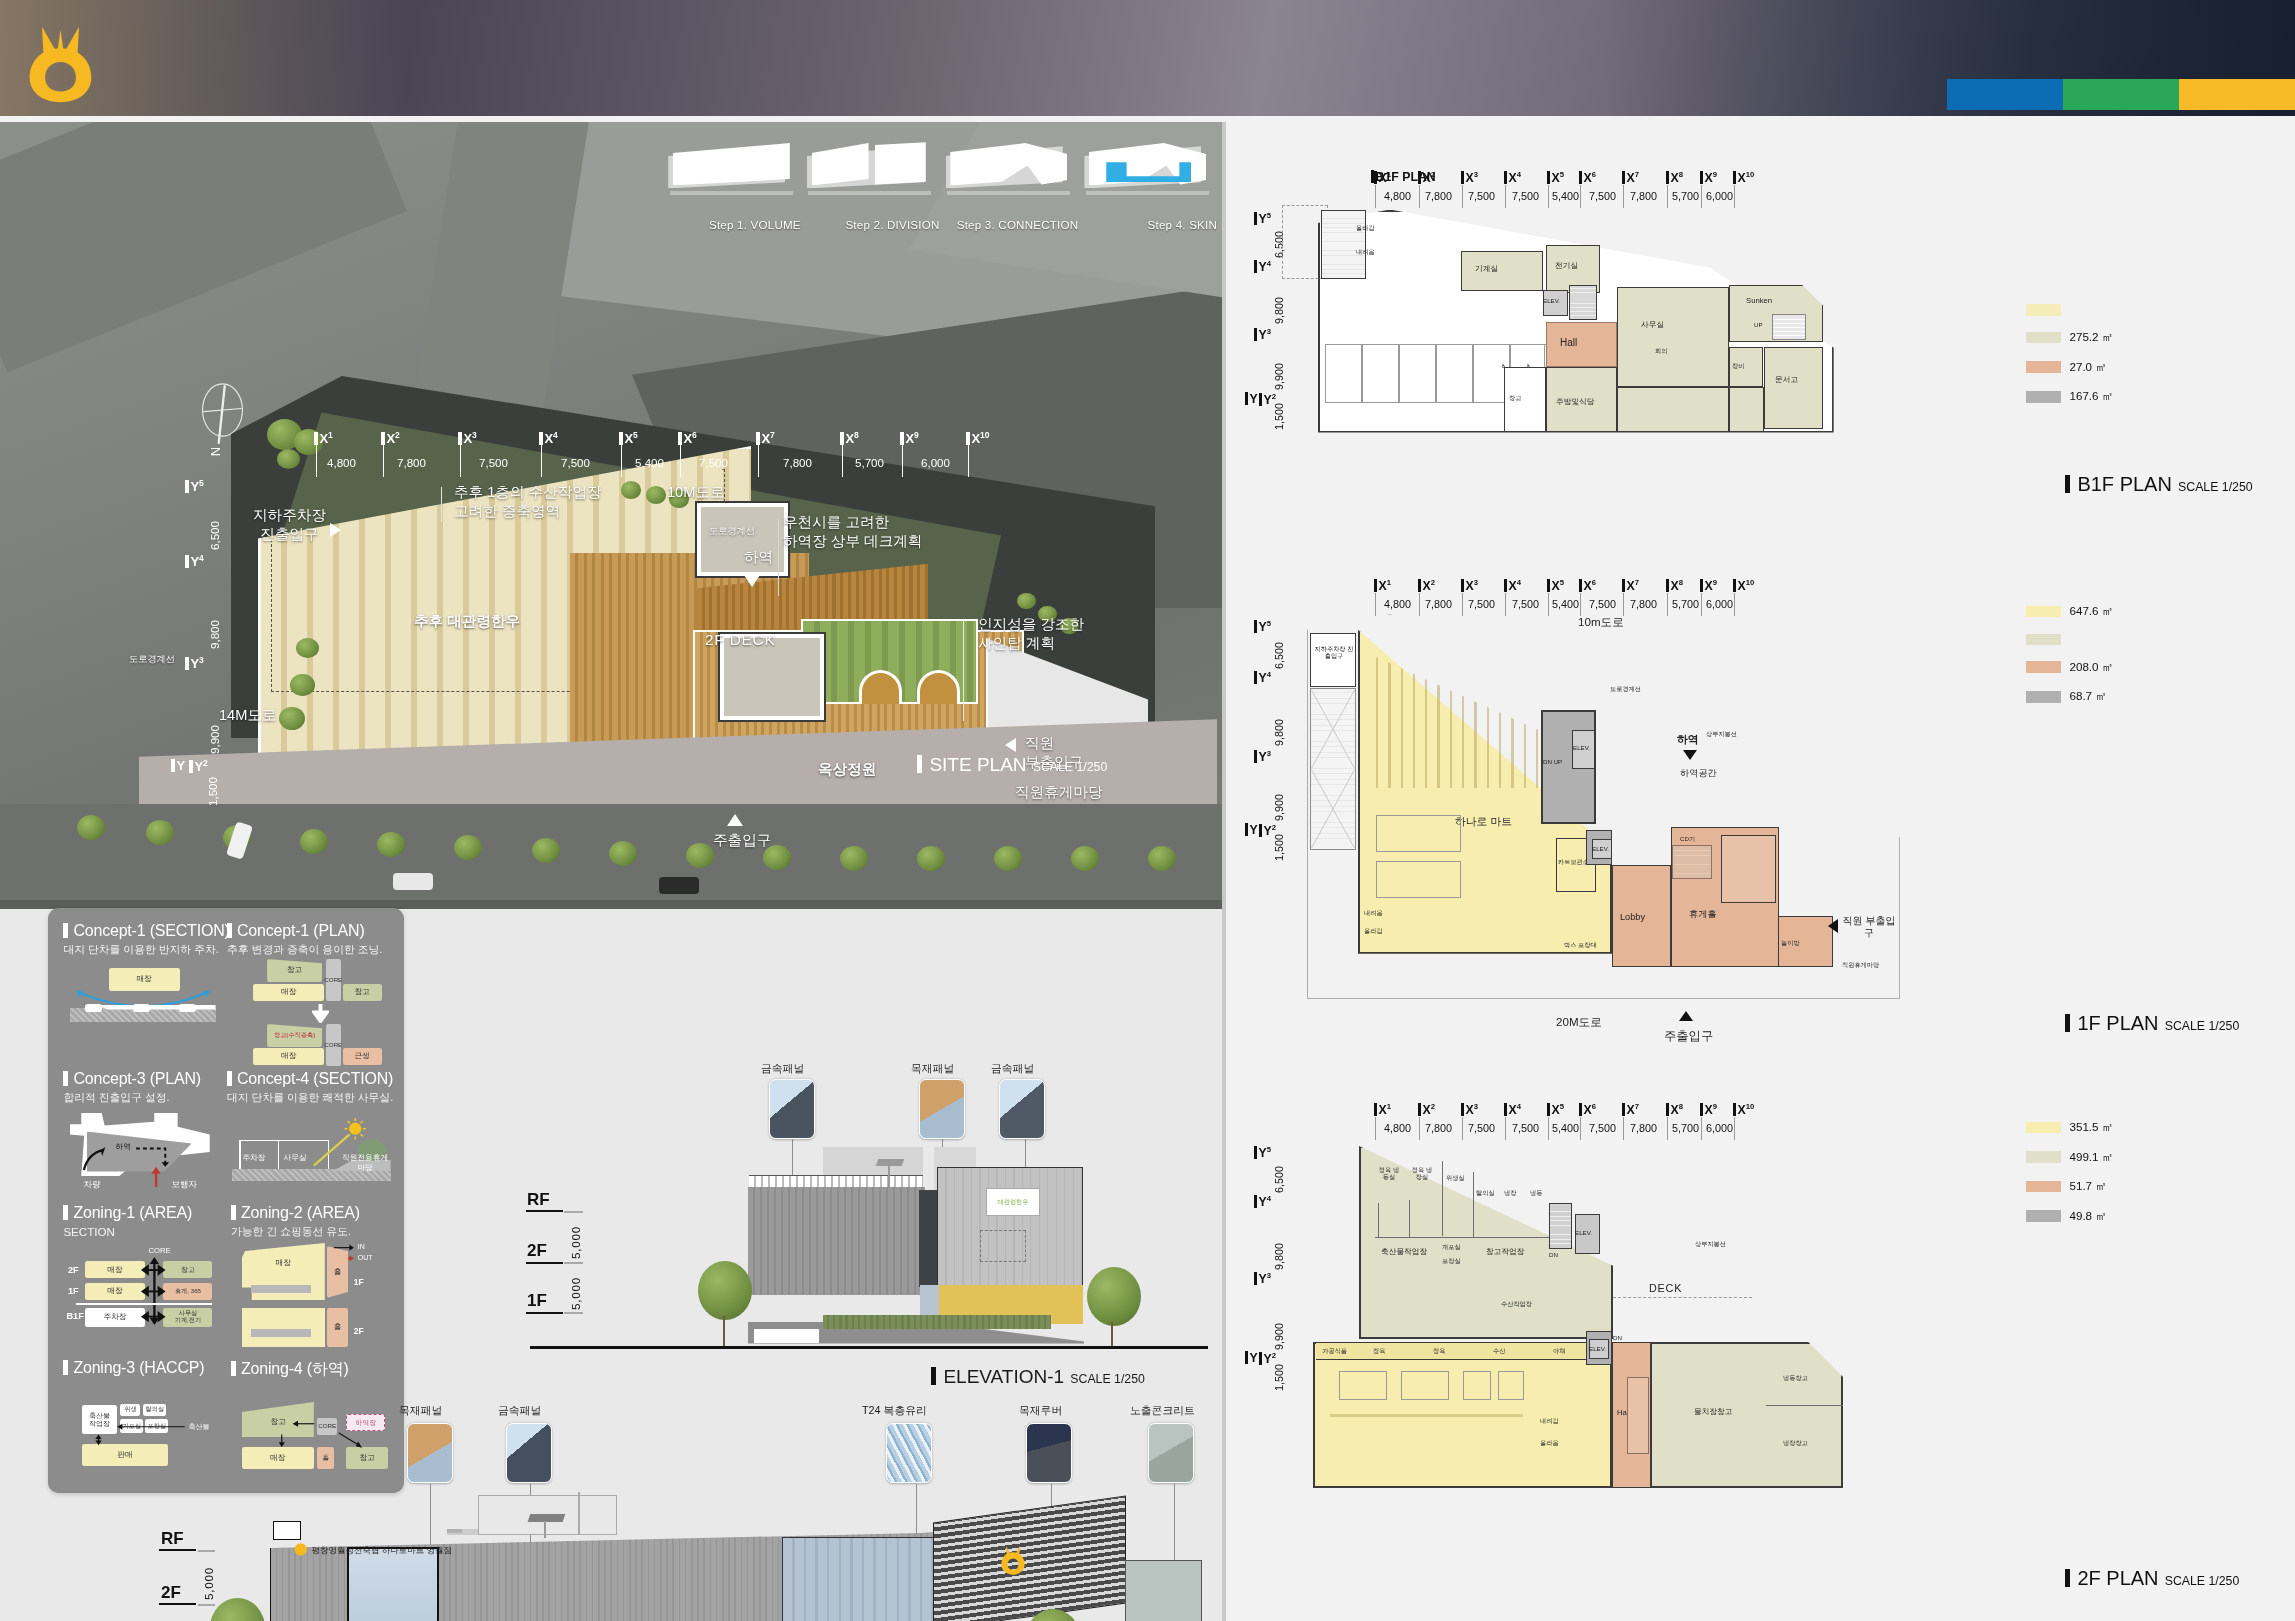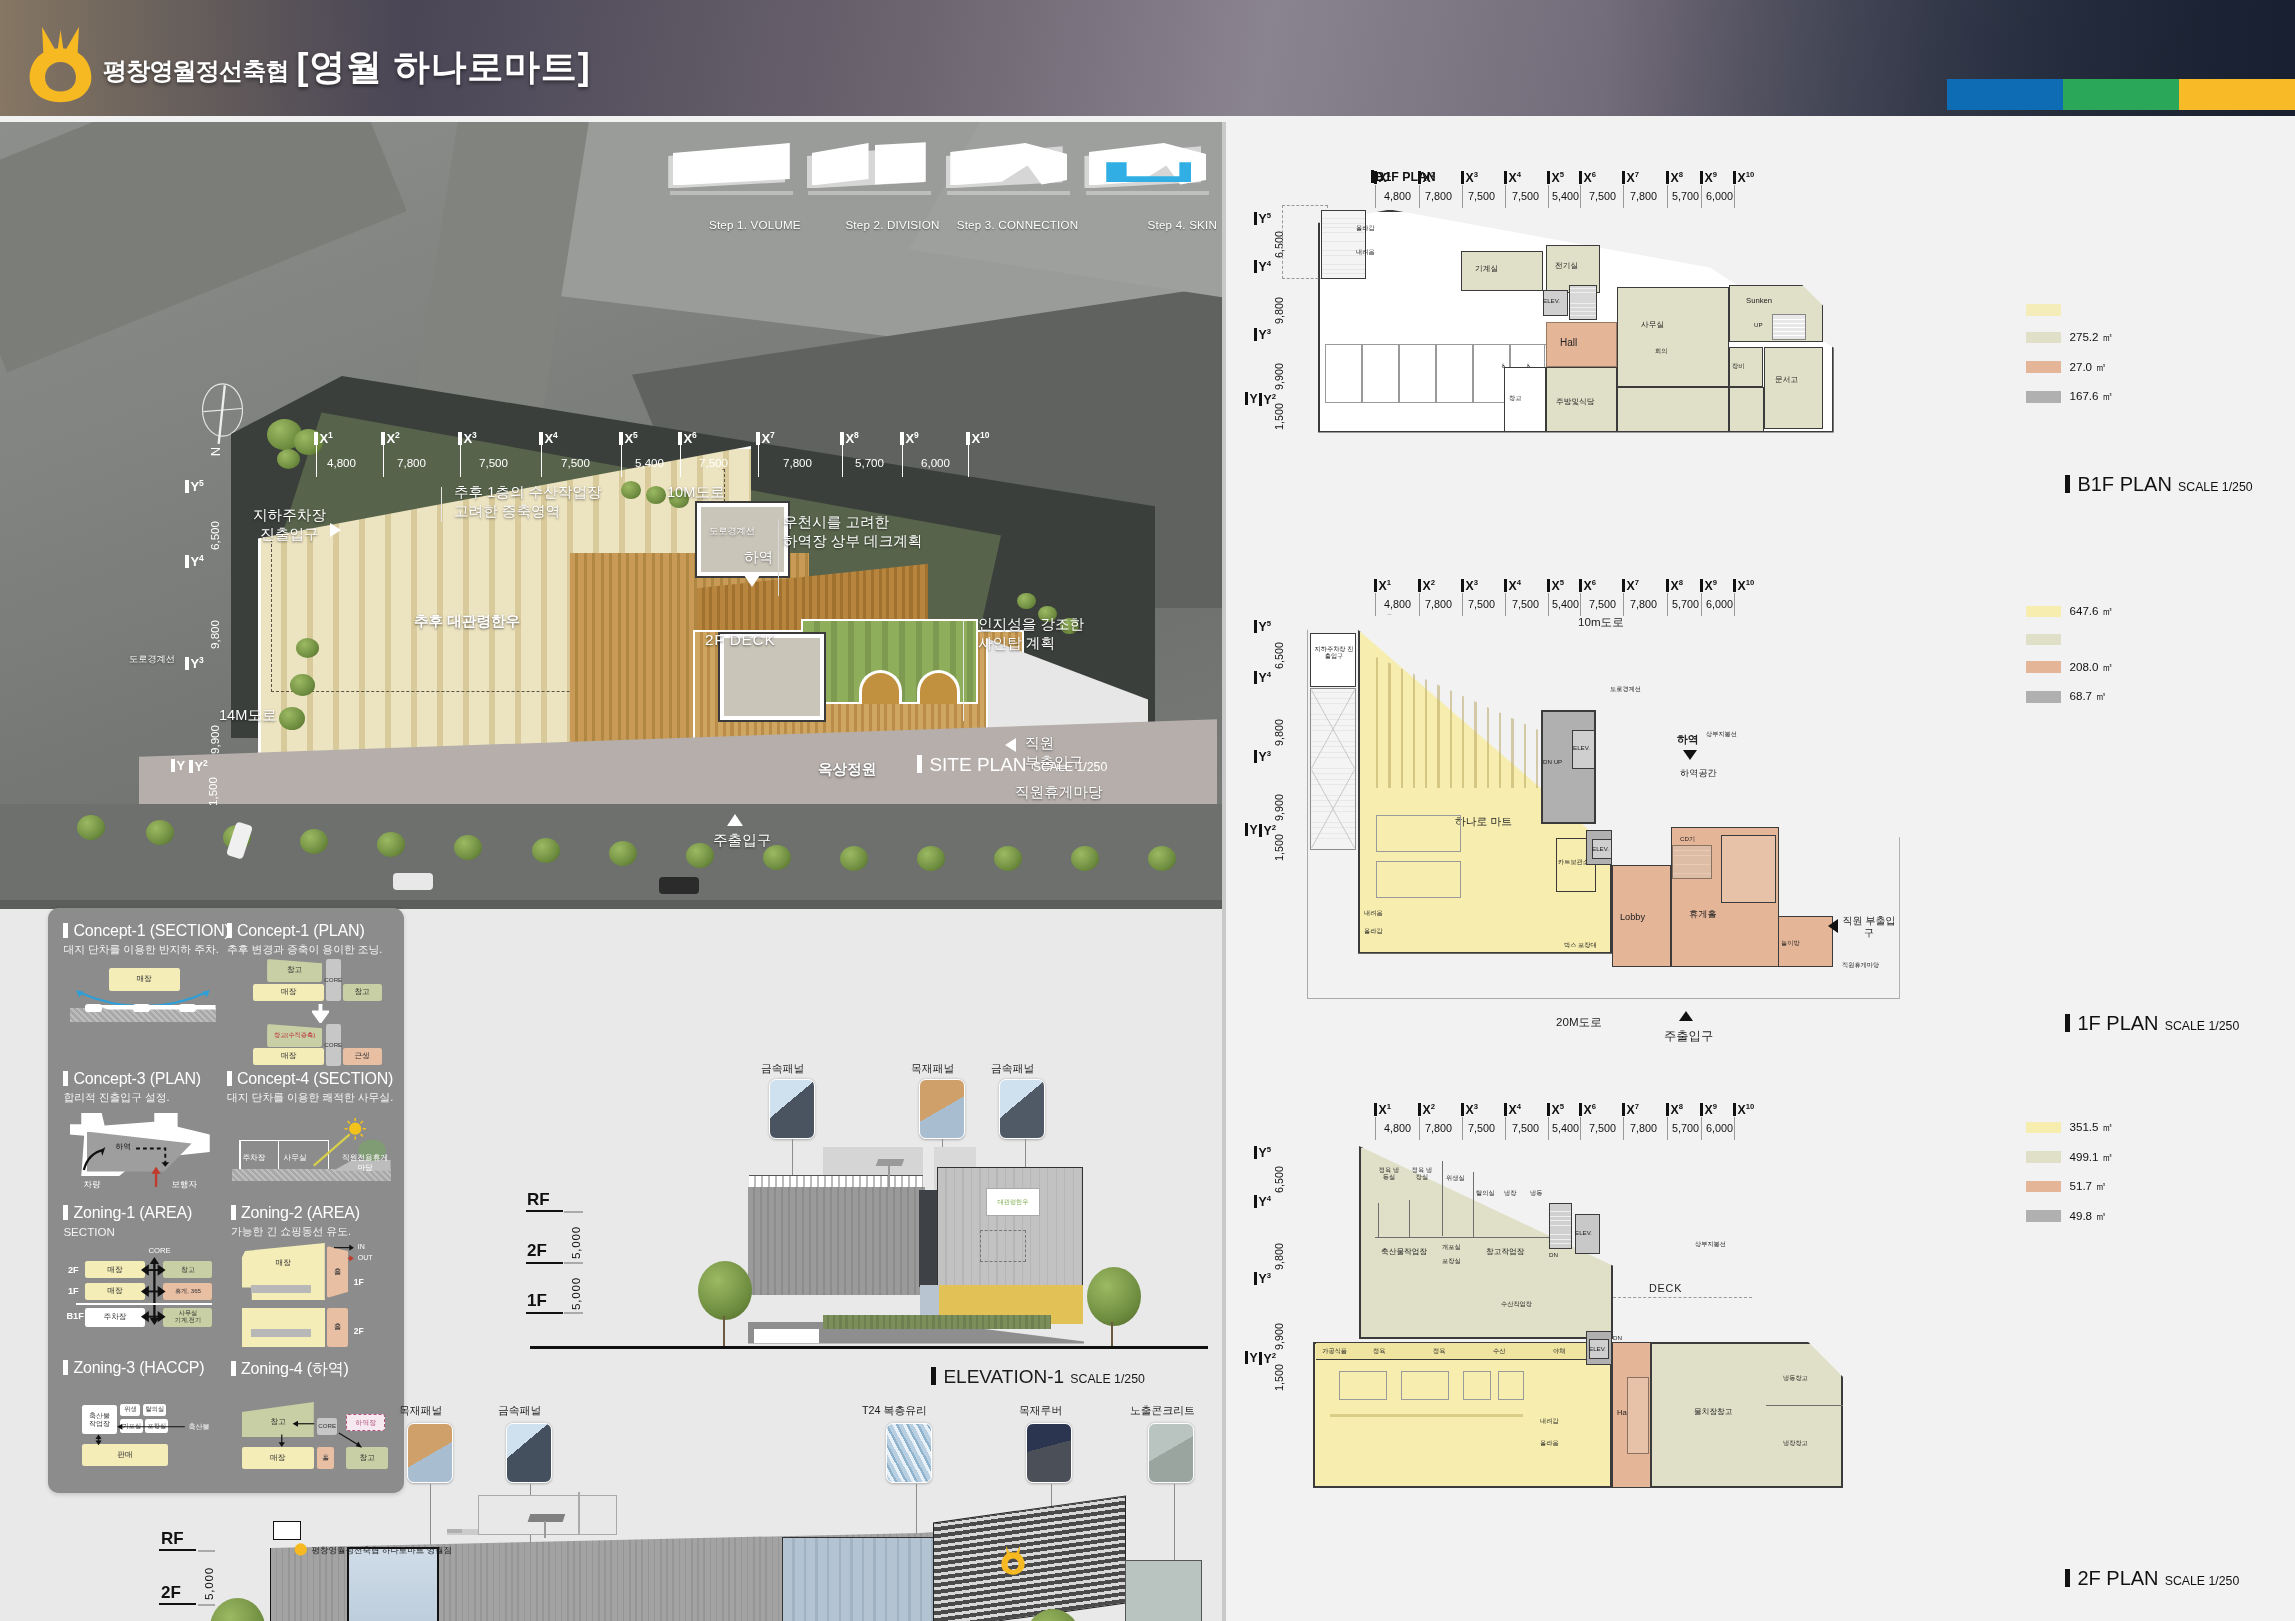--- a/index.html
+++ b/index.html
@@ -214,24 +214,20 @@
 <div id="board">
 
   <div class="header">
     <svg class="logo-mark" viewBox="0 0 92 105">
       <path d="M22 6 L46 48 L24 44 Z" fill="#f6b921"></path>
       <path d="M70 6 L46 48 L68 44 Z" fill="#f6b921"></path>
       <path d="M46 10 L52 52 L40 52 Z" fill="#f6b921"></path>
       <path d="M46 34 C20 34 6 52 6 72 C6 92 24 104 46 104 C68 104 86 92 86 72 C86 52 72 34 46 34 Z
                M46 52 C58 52 66 61 66 72 C66 83 58 90 46 90 C34 90 26 83 26 72 C26 61 34 52 46 52 Z" fill="#f6b921"></path>
     </svg>
-    <div class="brand-text">
-      <span class="brand-sub">평창영월정선축협</span>
-      <span class="brand-main">[영월 하나로마트]</span>
-    </div>
     <div class="hdr-bars">
       <span style="background:#0d6cb4"></span>
       <span style="background:#2ba75a"></span>
       <span style="background:#f9ba28"></span>
     </div>
   </div>
   <div class="hdr-rule"></div>
 
   <div class="left-panel">
 

